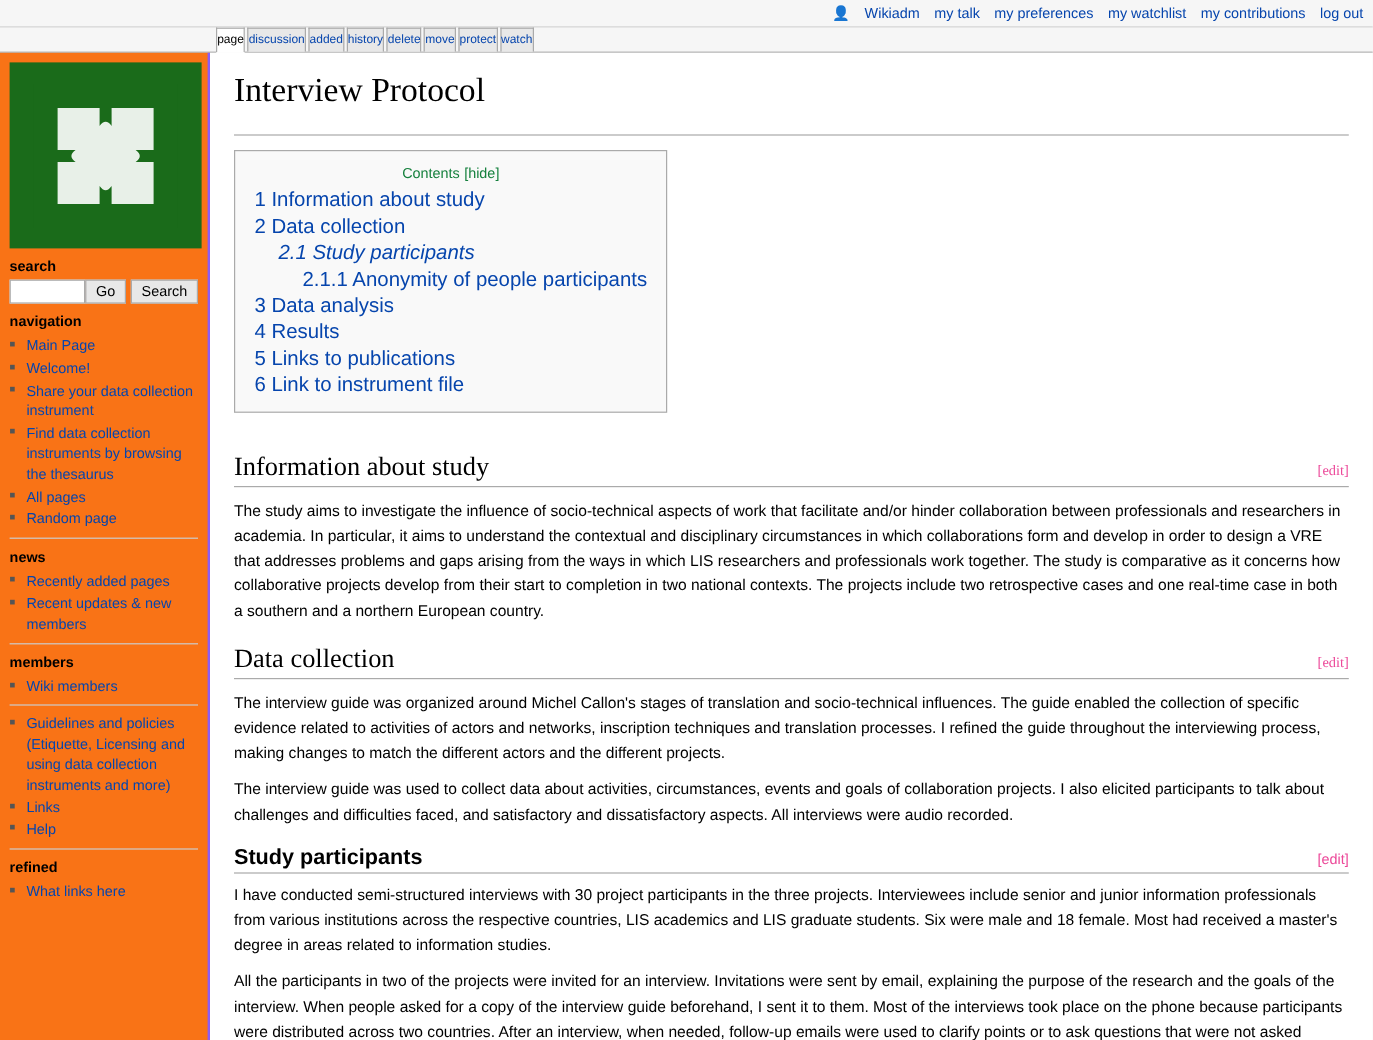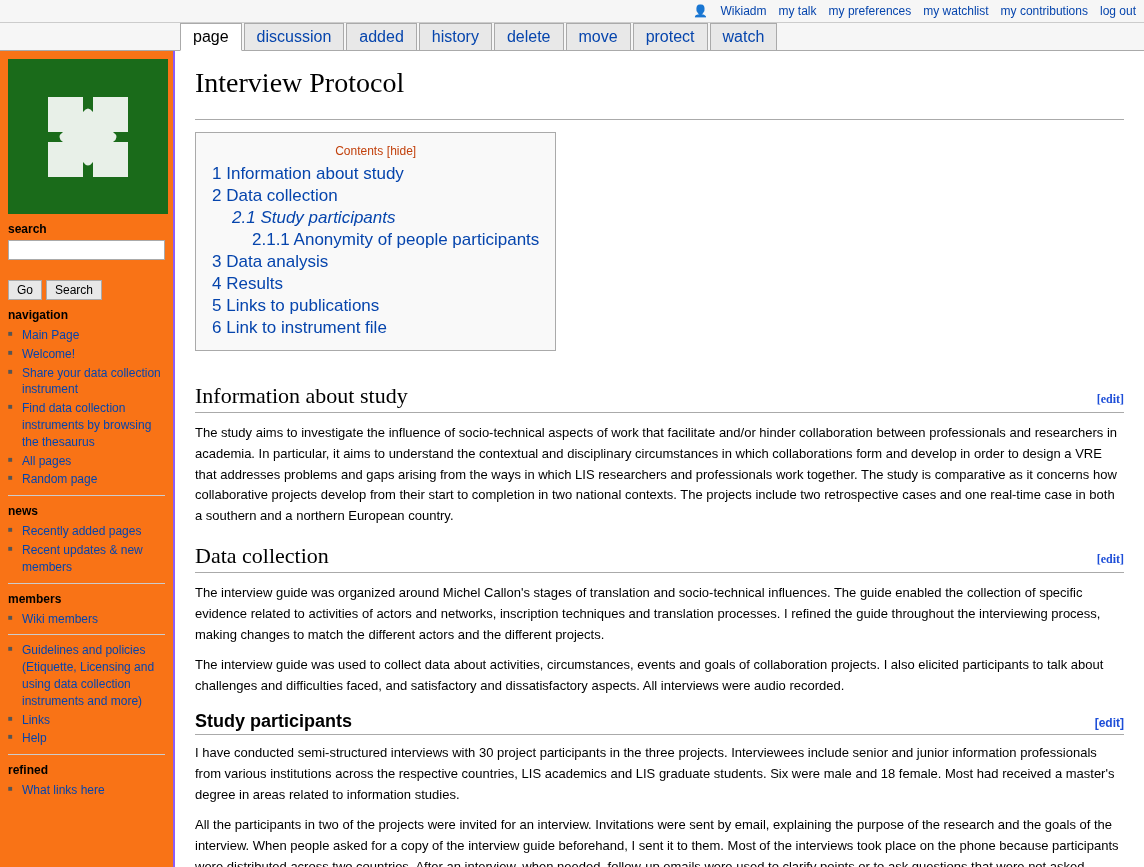--- a/index.html
+++ b/index.html
@@ -20,26 +20,26 @@
 
     
     #tabs {
       background: #f6f6f6;
       border-bottom: 1px solid #aaa;
       display: flex;
       gap: 2px;
       padding: 0 180px;
     }
     .tab {
-      padding: 4px 12px;
+      padding: 4px 0;
       border: 1px solid #aaa;
       border-bottom: none;
       background: #e8e8e8;
       cursor: pointer;
-      font-size: 16px;
+      font-size: 10px;
       color: #0645ad;
       text-decoration: none;
       display: inline-block;
     }
     .tab.active {
       background: #fff;
       color: #000;
       border-bottom: 1px solid #fff;
       margin-bottom: -1px;
     }
@@ -74,22 +74,22 @@
       height: 120px;
     }
     .sidebar-section-title {
       font-size: 12px;
       font-weight: bold;
       color: #000;
       margin: 8px 0 4px 0;
     }
     .sidebar-search-box {
       display: flex;
-      flex-direction: column;
-      gap: 20px;
+      flex-direction: row;
+      gap: 0;
       margin-bottom: 6px;
     }
     .sidebar-search-box input[type="text"] {
       width: 100%;
       padding: 2px 4px;
       border: 1px solid #aaa;
       font-size: 12px;
     }
     .search-buttons {
       display: flex;
@@ -158,21 +158,21 @@
       font-size: 13px;
     }
     .toc-title {
       font-weight: bold;
       text-align: center;
       margin-bottom: 6px;
     }
     .toc-title span {
       font-weight: normal;
       font-size: 12px;
-      color: #c2410c;
+      color: #15803d;
       cursor: pointer;
       text-align: right;
     }
     .toc-list {
       list-style: none;
       padding-left: 0;
     }
     .toc-list li {
       margin: 2px 0;
     }
@@ -206,23 +206,23 @@
       font-weight: bold;
       border-bottom: 1px solid #aaa;
       padding-bottom: 2px;
       margin: 14px 0 8px 0;
       display: flex;
       justify-content: space-between;
       align-items: baseline;
     }
     .edit-link {
       font-size: 12px;
-      color: #1d4ed8;
+      color: #ec4899;
       text-decoration: none;
-      font-weight: bold;
+      font-weight: normal;
     }
 
     .content-para {
       margin-bottom: 10px;
       line-height: 1.6;
       font-size: 13px;
     }
   </style>
 </head>
 <body>

